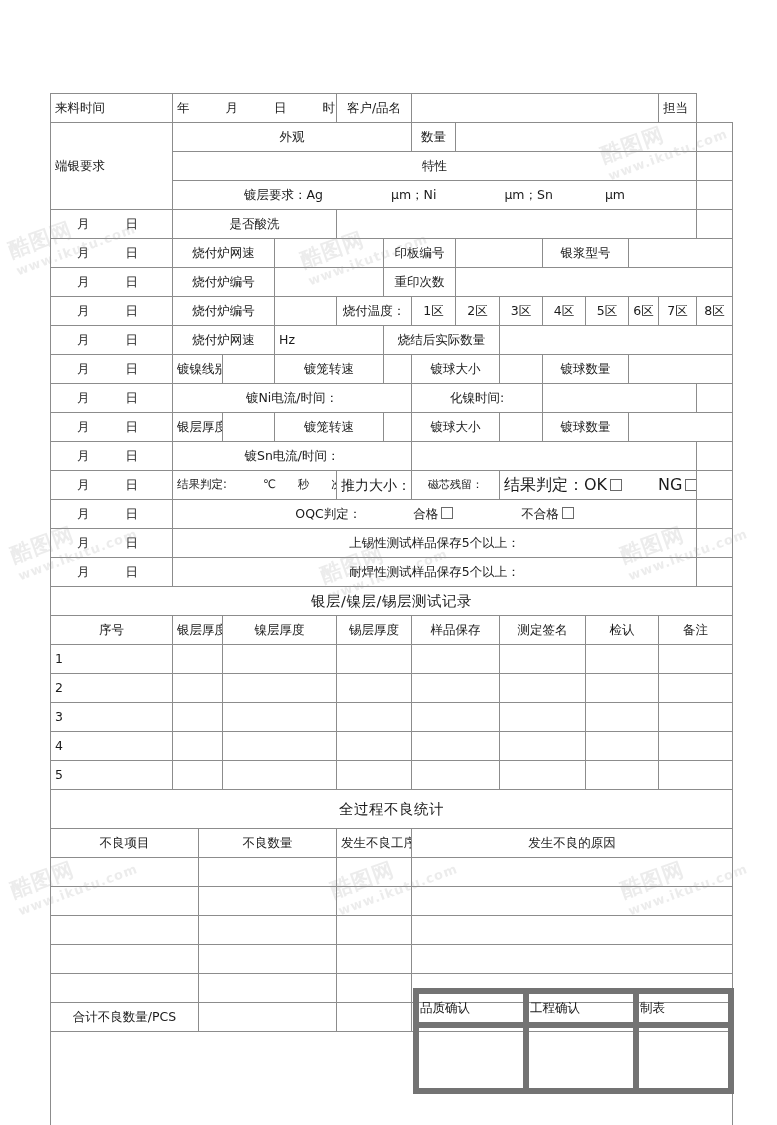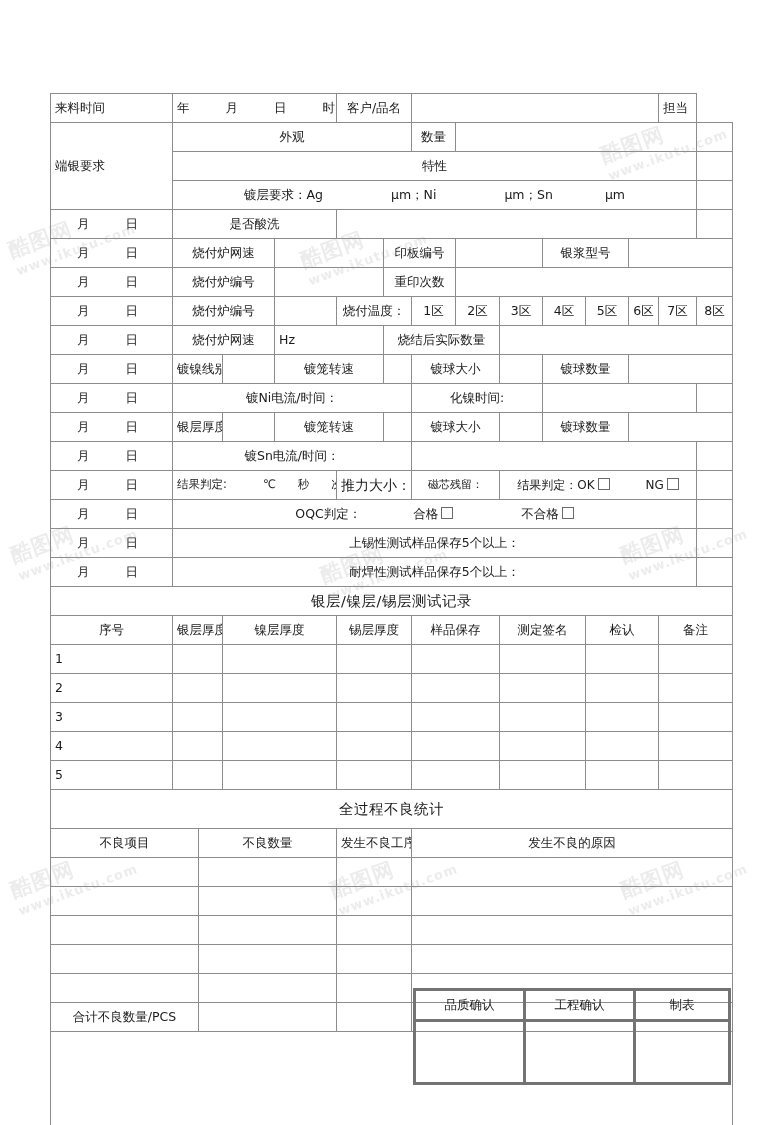--- a/index.html
+++ b/index.html
@@ -94,22 +94,21 @@
     top: 988px;
     width: 315px;
   }
   table.sig {
     width: 315px;
     border-collapse: collapse;
     table-layout: fixed;
     font-size: 12.5px;
   }
   table.sig td {
-    border: 3px solid #737373;
-    text-align: center;
+    border: 6px solid #737373;
     height: 26px;
   }
   table.sig td.body { height: 58px; }
 </style>
 </head>
 <body>
 
 <div class="page">
 
 
@@ -276,21 +275,21 @@
       <td class="c">
         <span class="sp1"></span><span>月</span><span class="sp2"></span><span>日</span><span class="sp3"></span>
       </td>
       <td class="l" colspan="4" style="font-size:11.5px">
         <span>结果判定:</span><span class="sp2"></span><span>℃</span><span class="sp1"></span><span>秒</span><span class="sp1"></span><span>次</span>
       </td>
       <td class="l" colspan="2" style="font-size:14px">
         <span>推力大小：</span><span class="sp2"></span>
       </td>
       <td class="l" colspan="2" style="font-size:11px">磁芯残留：</td>
-      <td class="l" colspan="5" style="font-size:12px">
+      <td class="l" colspan="5" style="font-size:16px">
         <span>结果判定：OK</span><span class="ck"></span><span class="sp2"></span><span>NG</span><span class="ck"></span>
       </td>
       <td class="blank"></td>
     </tr>
 
     <tr class="row-h28">
       <td class="c">
         <span class="sp1"></span><span>月</span><span class="sp2"></span><span>日</span><span class="sp3"></span>
       </td>
       <td class="l" colspan="13">

